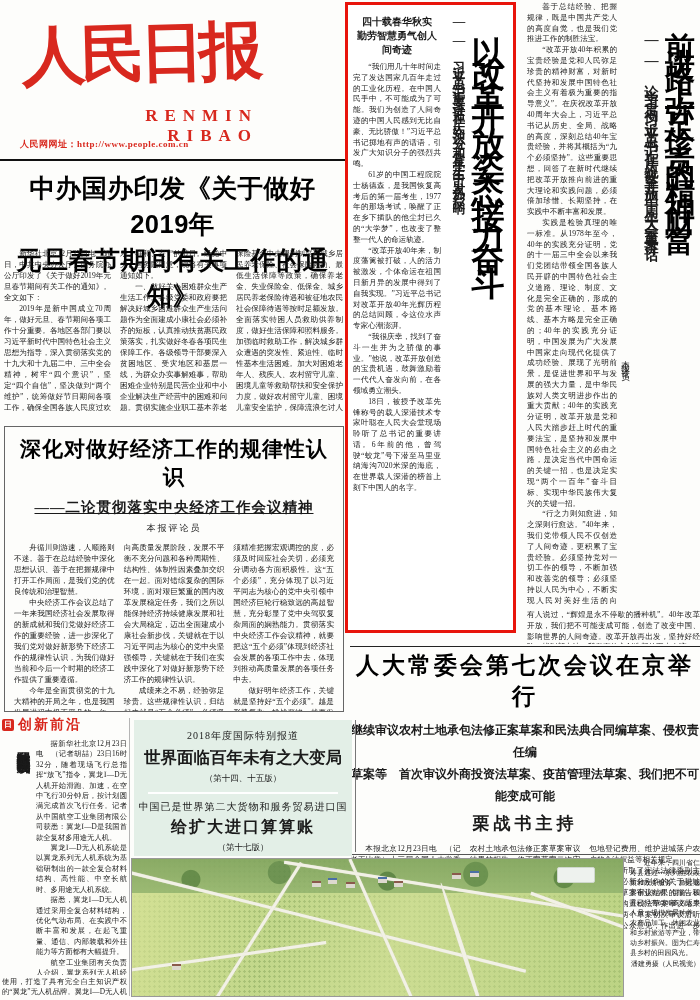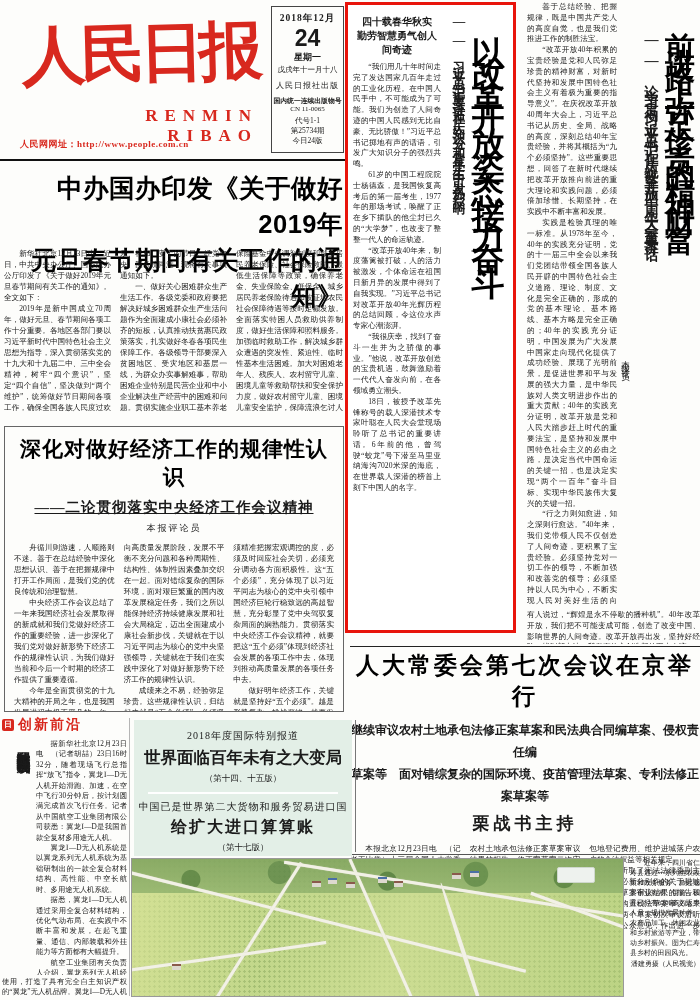--- a/index.html
+++ b/index.html
@@ -20,21 +20,21 @@
   .db-day { font-size:23px; font-weight:bold; line-height:1.15; font-family:"Liberation Sans",sans-serif; }
   .db-week { font-weight:bold; font-size:9px; margin-bottom:2px; }
   .db-lunar { font-size:7.5px; margin-bottom:5px; }
   .db-pub { font-size:8px; margin-bottom:5px; letter-spacing:1px; }
   .db-issn { font-size:6.8px; font-weight:bold; }
   .db-cn { font-size:7px; margin-bottom:1px; }
   .db-small { font-size:7.5px; }
   .mast-rule { position:absolute; left:0; top:159px; width:345px; border-top:2px solid #111; }
 
   
-  .notice-hl { position:absolute; left:2px; top:170px; width:341px; text-align:right;
+  .notice-hl { position:absolute; left:2px; top:170px; width:341px; text-align:center;
           font-family:"Liberation Sans","DejaVu Sans",sans-serif; font-weight:900;
           font-size:25.5px; line-height:36px; letter-spacing:0.5px; color:#000; }
   .notice-body { position:absolute; left:4px; top:248px; width:339px; height:174px; overflow:hidden;
           column-count:3; column-gap:9px; font-size:7.6px; line-height:11px; text-align:justify; }
   p { text-indent:2em; margin:0; }
 
   
   .eco-box { position:absolute; left:4px; top:426px; width:340px; height:286px;
           border:1.5px solid #666; padding:8px 9px 6px; overflow:hidden; }
   .eco-title { text-align:center; font-family:"Liberation Sans",sans-serif; font-weight:900;
@@ -133,32 +133,20 @@
 </style>
 </head>
 <body>
 
 <div id="page">
 
   <div class="logo">人民日报</div>
   <div class="logo-latin">RENMIN RIBAO</div>
   <div class="mast-url">人民网网址：http://www.people.com.cn</div>
 
-  <div class="datebox">
-    <div class="db-month">2018年12月</div>
-    <div class="db-day">24</div>
-    <div class="db-week">星期一</div>
-    <div class="db-lunar">戊戌年十一月十八</div>
-    <div class="db-pub">人民日报社出版</div>
-    <div class="db-issn">国内统一连续出版物号</div>
-    <div class="db-cn">CN 11-0065</div>
-    <div class="db-small">代号1-1</div>
-    <div class="db-small">第25734期</div>
-    <div class="db-small">今日24版</div>
-  </div>
   <div class="mast-rule"></div>
 
   <div class="notice-hl">
     <div>中办国办印发《关于做好2019年</div>
     <div>元旦春节期间有关工作的通知》</div>
   </div>
   <div class="notice-body">
       <p>新华社北京12月23日电　近日，中共中央办公厅、国务院办公厅印发了《关于做好2019年元旦春节期间有关工作的通知》。全文如下：</p>
       <p>2019年是新中国成立70周年，做好元旦、春节期间各项工作十分重要。各地区各部门要以习近平新时代中国特色社会主义思想为指导，深入贯彻落实党的十九大和十九届二中、三中全会精神，树牢“四个意识”，坚定“四个自信”，坚决做到“两个维护”，统筹做好节日期间各项工作，确保全国各族人民度过欢乐、祥和、安宁的节日。经党中央、国务院同意，现将有关事项通知如下。</p>
       <p>一、做好关心困难群众生产生活工作。各级党委和政府要把解决好城乡困难群众生产生活问题作为全面建成小康社会必须补齐的短板，认真推动扶贫惠民政策落实，扎实做好冬春各项民生保障工作。各级领导干部要深入贫困地区、受灾地区和基层一线，为群众办实事解难事，帮助困难企业特别是民营企业和中小企业解决生产经营中的困难和问题。贯彻实施企业职工基本养老保险基金中央调剂制度和城乡居民养老保险、社会保险救助、最低生活保障等政策，确保养老金、失业保险金、低保金、城乡居民养老保险待遇和被征地农民社会保障待遇等按时足额发放。全面落实特困人员救助供养制度，做好生活保障和照料服务。加强临时救助工作，解决城乡群众遭遇的突发性、紧迫性、临时性基本生活困难。加大对困难老年人、残疾人、农村留守儿童、困境儿童等救助帮扶和安全保护力度，做好农村留守儿童、困境儿童安全监护，保障流浪乞讨人员合法权益。加大稳岗支持力度，做好零就业家庭、就业困难人员、去产能安置职工、困难企业职工等就业帮扶和服务。健全防范救援救灾“一体化”运作机制，及时发放救灾款物，确保受灾群众安全温暖过冬。要高度关注农民工的欠薪情况，扎实做好治欠保支工作，强化欠薪违法惩戒，确保农民工及时足额拿到工资。</p>
@@ -210,21 +198,21 @@
     </div>
     <div class="fw-tail">有人说过，“辉煌是永不停歇的播种机”。40年改革开放，我们把不可能变成可能，创造了改变中国、影响世界的人间奇迹。改革开放再出发，坚持好经验、找到新办法，我们有信心创造新的更大奇迹。</div>
   </div>
 
   <div class="mid-rule"></div>
 
   <div class="npc">
     <div class="npc-hl">人大常委会第七次会议在京举行</div>
     <div class="npc-sub">
       <div>继续审议农村土地承包法修正案草案和民法典合同编草案、侵权责任编</div>
-      <div>草案等　面对错综复杂的国际环境、疫苗管理法草案、专利法修正案草案等</div>
+      <div>草案等　首次审议外商投资法草案、疫苗管理法草案、我们把不可能变成可能</div>
     </div>
     <div class="npc-presider">栗战书主持</div>
     <div class="npc-body">
         <p>本报北京12月23日电　（记者王比学）十三届全国人大常委会第七次会议23日下午在北京人民大会堂举行第一次全体会议。栗战书委员长主持会议。</p>
         <p>常委会组成人员173人出席会议，出席人数符合法定人数。</p>
         <p>会议听取了全国人大宪法法律委副主任委员胡可明作的关于农村土地承包法修正案草案审议结果的报告。修正案草案二次审议后征求了社会公众意见，宪法法律委根据常委会组成人员审议意见和各方面意见对草案进行了审议，提出了关于修改农村土地承包法的决定草案，完善了关于保护农村妇女土地承包权益、承包地登记费用、维护进城落户农户的合法权益等相关规定。</p>
         <p>会议听取了宪法法律委副主任委员江必新分别作的关于耕地占用税法草案审议结果的报告和关于车辆购置税法草案审议结果的报告。两个草案初次审议后听取了社会公众意见，作出进一步修改。</p>
       </div>
   </div>
   <div class="npc-rule"></div>

